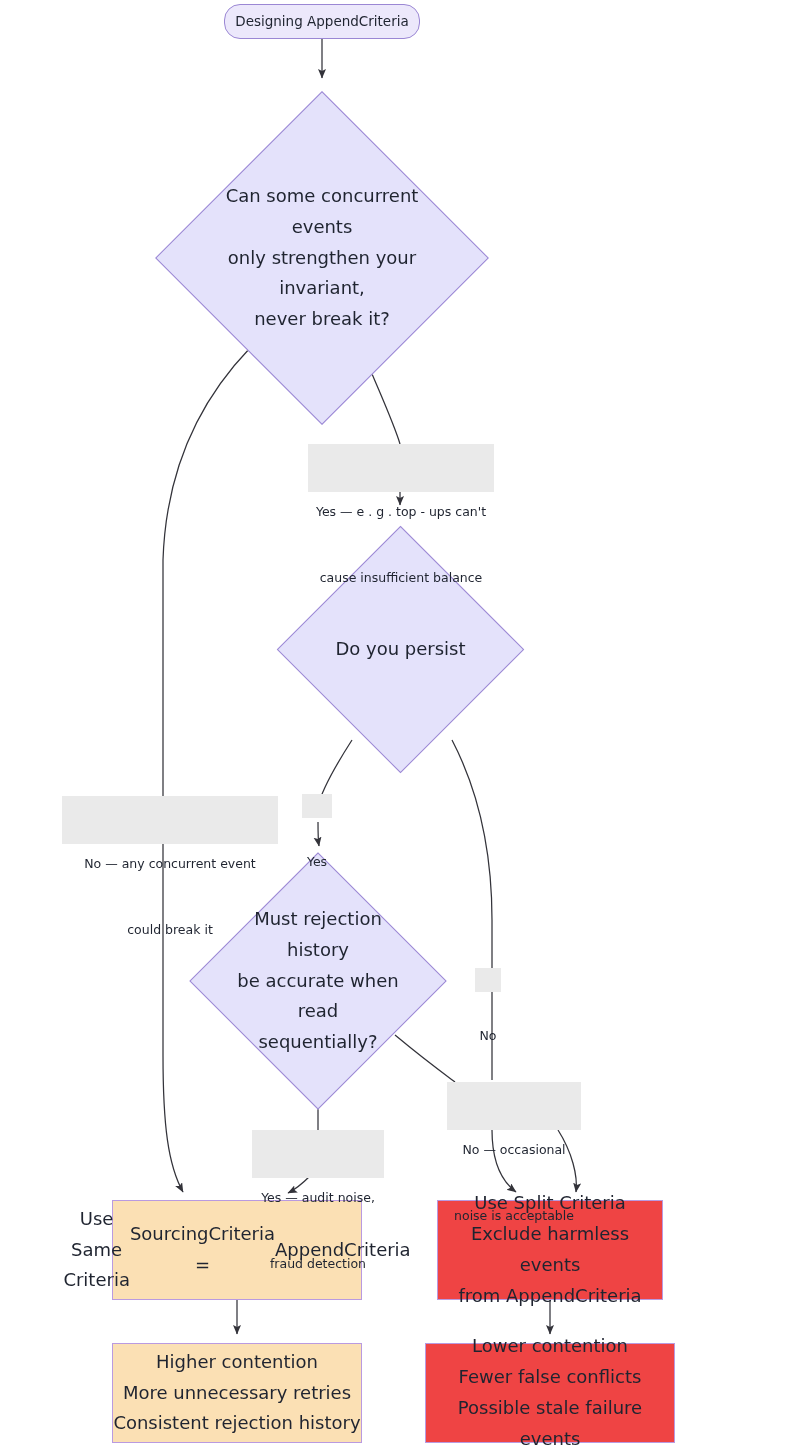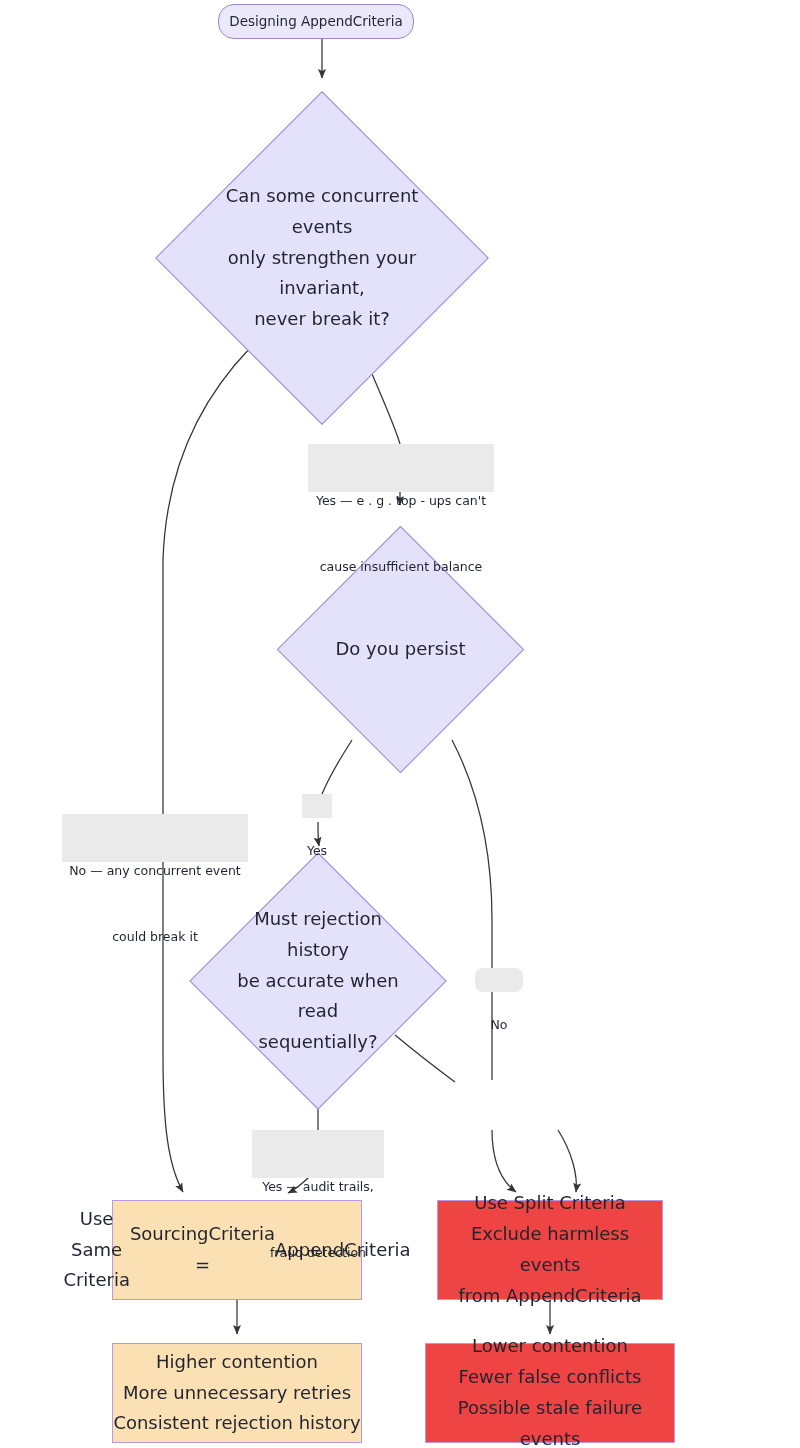--- a/index.html
+++ b/index.html
@@ -71,21 +71,21 @@
     background: #ef4444;
     border: 1.2px solid #b99ae0;
   }
   .edge-label {
     position: absolute;
     background: #eaeaea;
     color: #1f2430;
     font-size: 12.5px;
     line-height: 1.78;
     text-align: center;
-    padding: 1px 4px;
+    padding: 12px 4px;
     box-sizing: border-box;
     white-space: pre;
     z-index: 4;
   }
 </style>
 </head>
 <body>
 
 <div id="diagram-root">
 
@@ -112,70 +112,74 @@
     <path d="M318,1100 L318,1136" stroke="#33333a" stroke-width="1.25" fill="none"></path>
     <path d="M310,1176 C302,1184 294,1190 288,1193" stroke="#33333a" stroke-width="1.25" fill="none" marker-end="url(#arrowhead)"></path>
 
     <path d="M395,1035 C425,1060 447,1076 455,1082" stroke="#33333a" stroke-width="1.25" fill="none"></path>
     <path d="M558,1130 C572,1152 578,1176 576,1192" stroke="#33333a" stroke-width="1.25" fill="none" marker-end="url(#arrowhead)"></path>
 
     <path d="M237,1300 L237,1334" stroke="#33333a" stroke-width="1.25" fill="none" marker-end="url(#arrowhead)"></path>
     <path d="M550,1300 L550,1334" stroke="#33333a" stroke-width="1.25" fill="none" marker-end="url(#arrowhead)"></path>
   </svg>
 
-  <div class="node node-terminal" style="left:218px; top:4px; width:196px; height:35px;">
+  <div class="node node-terminal" style="left:224px; top:4px; width:196px; height:35px;">
     <span>Designing AppendCriteria</span>
   </div>
 
   <div class="node node-decision" style="left:204px; top:140px; width:236px; height:236px;">
     <div class="decision-shape"></div>
     <div class="decision-text">
       <div>Can some concurrent events</div>
       <div>only strengthen your invariant,</div>
       <div>never break it?</div>
     </div>
   </div>
 
   <div class="edge-label" style="left:308px; top:444px; width:186px; height:48px;">
     <div>Yes — e . g . top - ups can't</div>
     <div>cause insufficient balance</div>
   </div>
 
-  <div class="edge-label" style="left:62px; top:814px; width:186px; height:48px;">
+  <div class="edge-label" style="left:62px; top:796px; width:216px; height:48px;">
     <div>No — any concurrent event</div>
     <div>could break it</div>
   </div>
 
   <div class="node node-decision" style="left:313px; top:562px; width:175px; height:175px;">
     <div class="decision-shape"></div>
     <div class="decision-text">
       <div>Do you persist</div>
     </div>
   </div>
 
   <div class="edge-label" style="left:302px; top:794px; width:30px; height:24px;">
     <div>Yes</div>
   </div>
 
-  <div class="edge-label" style="left:475px; top:968px; width:48px; height:24px;border-radius:8px;">
+  <div class="edge-label" style="left:475px; top:968px; width:26px; height:24px;">
     <div>No</div>
   </div>
 
   <div class="node node-decision" style="left:227px; top:890px; width:182px; height:182px;">
     <div class="decision-shape"></div>
     <div class="decision-text">
       <div>Must rejection history</div>
       <div>be accurate when read</div>
       <div>sequentially?</div>
     </div>
   </div>
 
+  <div class="edge-label" style="left:447px; top:1082px; width:134px; height:48px;">
+    <div>No — occasional</div>
+    <div>noise is acceptable</div>
+  </div>
 
   <div class="edge-label" style="left:252px; top:1130px; width:132px; height:48px;">
-    <div>Yes — audit trails,</div>
+    <div>Yes — audit noise,</div>
     <div>fraud detection</div>
   </div>
 
   <div class="node node-result-orange" style="left:112px; top:1200px; width:250px; height:100px; flex-direction:row;">
     <div>Use Same Criteria</div>
     <div>SourcingCriteria =</div>
     <div>AppendCriteria</div>
   </div>
 
   <div class="node node-result-green" style="left:437px; top:1200px; width:226px; height:100px; flex-direction:column;">

